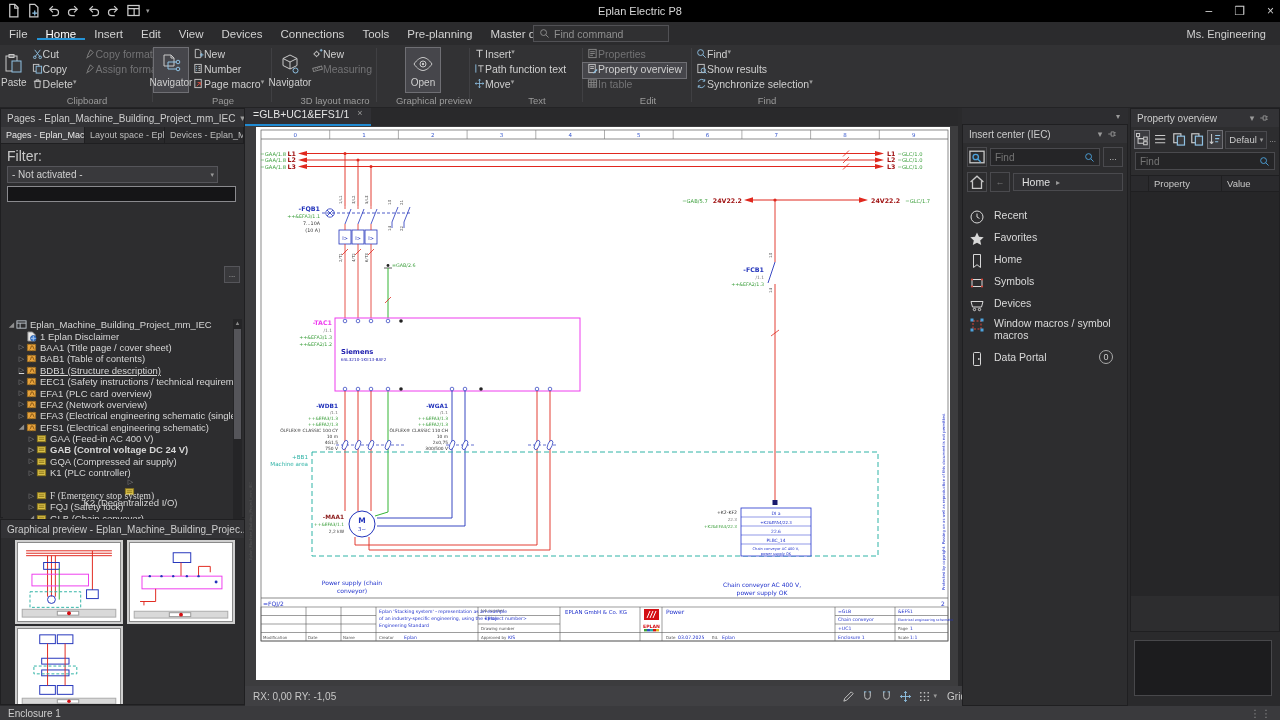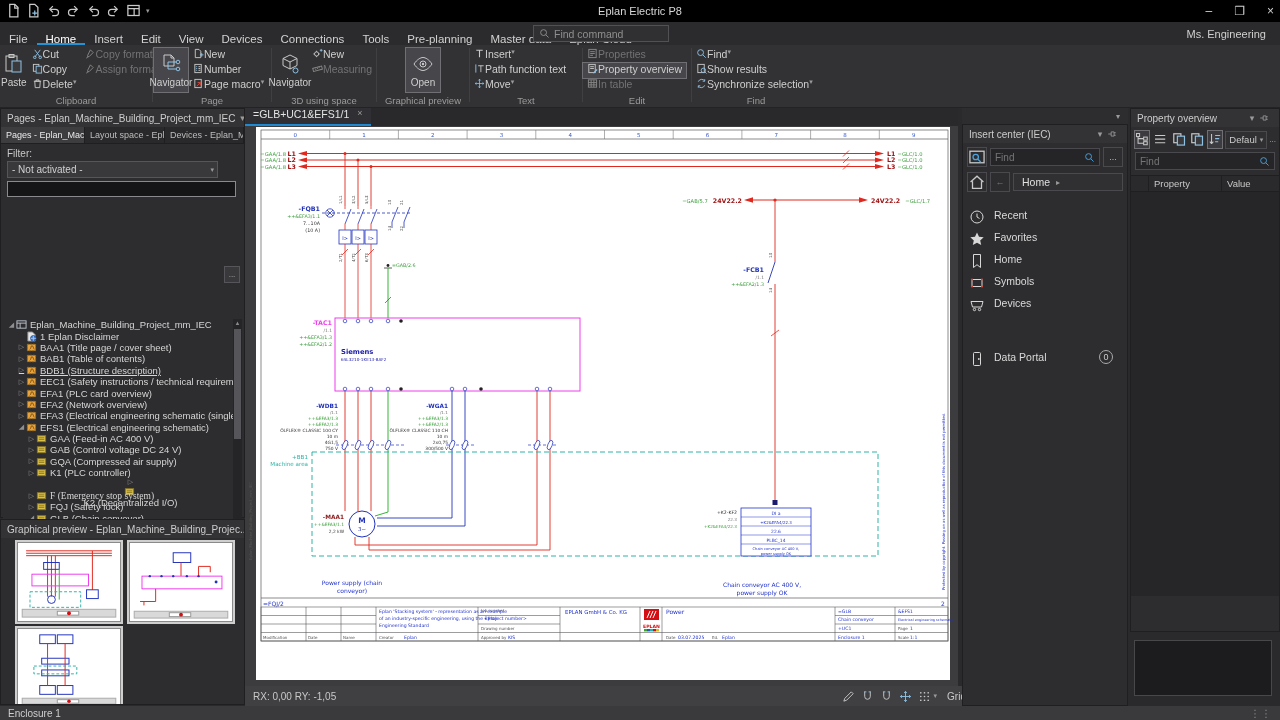--- a/index.html
+++ b/index.html
@@ -6,29 +6,29 @@
   html,body{width:1280px;height:720px;overflow:hidden;background:#2a2a2c;font-family:"Liberation Sans",sans-serif;-webkit-user-select:none;user-select:none}
   .abs{position:absolute}
   .ic svg{display:block}
   
   #titlebar{left:0;top:0;width:1280px;height:22px;background:#000;color:#c9c9c9}
   #qicons{left:6px;top:3px;display:flex;gap:5px;align-items:center}
   #qicons .qi{width:15px;height:15px;display:flex;align-items:center;justify-content:center}
   #win-title{left:0;top:0;width:1280px;height:22px;text-align:center;font-size:11px;line-height:22px;color:#d8d8d8}
   #winctl{right:6px;top:0;display:flex;height:22px;align-items:center;gap:22px;font-size:12px;color:#cfcfcf}
   
-  #menubar{left:0;top:22px;width:1280px;height:23px;background:#2b2b2d;display:flex;align-items:flex-end}
+  #menubar{left:0;top:22px;width:1280px;height:23px;background:#2b2b2d;display:flex;align-items:center}
   .mtab{padding:0 9px;font-size:11.5px;color:#d2d2d2;display:flex;align-items:center}
   .mtab.active{color:#fff;box-shadow:inset 0 -2px 0 #2493d6}
   #findcmd{left:533px;top:25px;width:136px;height:17px;background:#303032;border:1px solid #515155;display:flex;align-items:center;gap:4px;padding:0 5px;color:#8f8f8f;font-size:10.5px}
   #userarea{right:8px;top:22px;height:23px;display:flex;align-items:center;gap:6px;color:#d0d0d0;font-size:11px}
   
   #ribbon{left:0;top:45px;width:1280px;height:63px;background:#323234;border-bottom:1px solid #232325;display:flex}
   .rgroup{position:relative;height:62px;flex:none}
-  .rlabel{position:absolute;bottom:1px;left:0;width:100%;text-align:center;font-size:9.5px;color:#9b9b9b;white-space:nowrap}
+  .rlabel{position:absolute;bottom:1px;left:11px;width:100%;text-align:center;font-size:9.5px;color:#9b9b9b;white-space:nowrap}
   .rsep{width:1px;background:#404043;height:54px;margin-top:3px;flex:none}
   .rbody{display:flex;height:48px;padding-top:2px}
   .bigbtn{width:36px;display:flex;flex-direction:column;align-items:center;justify-content:center;gap:2px;font-size:10px;color:#cfcfcf;border:1px solid transparent}
   .bigbtn.on{background:#46464b;border:1px solid #6f6f74}
   .scol{display:flex;flex-direction:column;padding-top:1px}
   .sbtn{display:flex;align-items:flex-start;height:15px;font-size:10.5px;color:#cfcfcf;gap:0;padding:0 4px;white-space:nowrap}
   .sbtn.dis{color:#737375}
   .sbtn.on{background:#46464b;outline:1px solid #6f6f74}
   .sbtn .ic,.sbtn .ic svg{width:11px;height:11px;flex:none}
   .bigbtn .ic,.bigbtn .ic svg{width:22px;height:22px}
@@ -36,21 +36,21 @@
   
   .panel{background:#2d2d2f;border:1px solid #1f1f21}
   .phead{height:18px;display:flex;align-items:center;padding:0 6px;font-size:10px;color:#cccccc;background:#333336;white-space:nowrap;overflow:hidden}
   .phead .sp{flex:1}
   .hbtn{width:14px;text-align:center;color:#9a9a9a;font-size:9px;flex:none}
   
   #pages-panel{left:0;top:108px;width:245px;height:410px}
   .dtabs{display:flex;height:17px;background:#29292b;border-bottom:1px solid #1f1f21}
   .dtab{font-size:9px;color:#bdbdbd;padding:0 5px;display:flex;align-items:center;border-right:1px solid #1f1f21;white-space:nowrap;overflow:hidden}
   .dtab.active{background:#3d3d40;color:#e8e8e8}
-  .flabel{font-size:10px;color:#c8c8c8;padding:4px 6px 2px}
+  .flabel{font-size:14px;color:#c8c8c8;padding:4px 6px 2px}
   #filter-dd{margin:0 26px 0 6px;height:17px;background:#39393c;border:1px solid #55555a;display:flex;align-items:center;font-size:10px;color:#d0d0d0;padding:0 4px;position:relative}
   #filter-dd .dd{position:absolute;right:3px}
   #filter-more{position:absolute;right:4px;top:157px;width:16px;height:17px;background:#39393c;border:1px solid #55555a;color:#bbb;font-size:8px;text-align:center;line-height:15px}
   #value-input{margin:0 6px;width:229px;height:16px;background:#151517;border:1px solid #8a8a8e;color:#ddd;font-size:10px;padding:0 3px;font-family:"Liberation Sans",sans-serif}
   #tree{position:absolute;left:2px;top:210px;width:231px;height:274px;overflow:hidden;background:#2d2d2f}
   .trow{display:flex;align-items:center;height:11.4px;font-size:9.5px;color:#d6d6d6;white-space:nowrap}
   .trow .tw{width:9px;flex:none;color:#8f8f8f;font-size:7px;text-align:center}
   .trow .ic,.trow .ic svg{width:11px;height:11px;flex:none;margin-right:3px}
   .trow.bold{font-weight:bold;color:#fff}
   .trow.focus .lbl{background:#3f3f44;outline:1px solid #6a6a70}
@@ -332,21 +332,21 @@
             <span class="ic">
               <svg viewBox="0 0 12 12">
                 <rect x="1" y="4.5" width="10" height="3.5" fill="none" stroke="#8a8a8a" transform="rotate(-15 6 6)"></rect>
                 <path d="M4 5.5v1.5M6 5v1.5M8 4.5v1.5" stroke="#8a8a8a" transform="rotate(-15 6 6)"></path>
               </svg>
             </span>
             <span>Measuring</span>
           </div>
       </div>
     </div>
-    <div class="rlabel">3D using space</div>
+    <div class="rlabel">3D layout macro</div>
   </div>
   <div class="rsep"></div>
   <div class="rgroup" style="width:92px">
     <div class="rbody" style="justify-content:center;width:100%">
       <div class="bigbtn on">
         <span class="ic">
             <svg viewBox="0 0 22 22">
               <path d="M2 11c3-4.5 6.5-6.5 9-6.5S17 6.5 20 11c-3 4.5-6.5 6.5-9 6.5S5 15.5 2 11z" fill="none" stroke="#c9c9c9"></path>
               <circle cx="11" cy="11" r="3" fill="none" stroke="#c9c9c9"></circle>
               <circle cx="11" cy="11" r="1.2" fill="#c9c9c9"></circle>
@@ -592,21 +592,21 @@
       <div class="trow" style="padding-left: 24px;">
         <span class="tw">▷</span>
         <span class="ic">
           <svg viewBox="0 0 12 12">
             <rect x="1.5" y="3" width="9" height="6.5" fill="#d9c04a" stroke="#8f7a1c"></rect>
             <path d="M3 5.2h6M3 7h6" stroke="#8f7a1c"></path>
           </svg>
         </span>
         <span class="lbl">GAA (Feed-in AC 400 V)</span>
       </div>
-      <div class="trow" style="padding-left: 24px;">
+      <div class="trow" style="padding-left: 24px; font-weight: bold;">
         <span class="tw">▷</span>
         <span class="ic">
           <svg viewBox="0 0 12 12">
             <rect x="1.5" y="3" width="9" height="6.5" fill="#d9c04a" stroke="#8f7a1c"></rect>
             <path d="M3 5.2h6M3 7h6" stroke="#8f7a1c"></path>
           </svg>
         </span>
         <span class="lbl">GAB (Control voltage DC 24 V)</span>
       </div>
       <div class="trow" style="padding-left: 24px;">
@@ -1291,20 +1291,32 @@
       <div class="insitem" style="top: 102px;">
         <span class="ic">
           <svg viewBox="0 0 16 16">
             <path d="M2 4.5h12L12.5 10h-9z" fill="none" stroke="#d8d8d8"></path>
             <circle cx="5.5" cy="12.5" r="1.2" fill="none" stroke="#d8d8d8"></circle>
             <circle cx="10.5" cy="12.5" r="1.2" fill="none" stroke="#d8d8d8"></circle>
           </svg>
         </span>
         <span>Devices</span>
       </div>
+      <div class="insitem" style="top: 122px;">
+        <span class="ic">
+          <svg viewBox="0 0 16 16">
+            <rect x="4" y="4" width="8" height="8" fill="none" stroke="#d4483b" stroke-dasharray="2 1.5"></rect>
+            <rect x="1.5" y="1.5" width="3" height="3" fill="#4da3dd"></rect>
+            <rect x="11.5" y="1.5" width="3" height="3" fill="#4da3dd"></rect>
+            <rect x="1.5" y="11.5" width="3" height="3" fill="#4da3dd"></rect>
+            <rect x="11.5" y="11.5" width="3" height="3" fill="#4da3dd"></rect>
+          </svg>
+        </span>
+        <span>Window macros / symbol macros</span>
+      </div>
       <span class="badge" style="top: 155px;">0</span>
       <div class="insitem" style="top: 156px;">
         <span class="ic">
           <svg viewBox="0 0 16 16">
             <rect x="4.5" y="1.5" width="7" height="13" rx="1" fill="none" stroke="#d8d8d8"></rect>
             <circle cx="9.8" cy="8" r="0.9" fill="#d8d8d8"></circle>
           </svg>
         </span>
         <span>Data Portal</span>
       </div>

